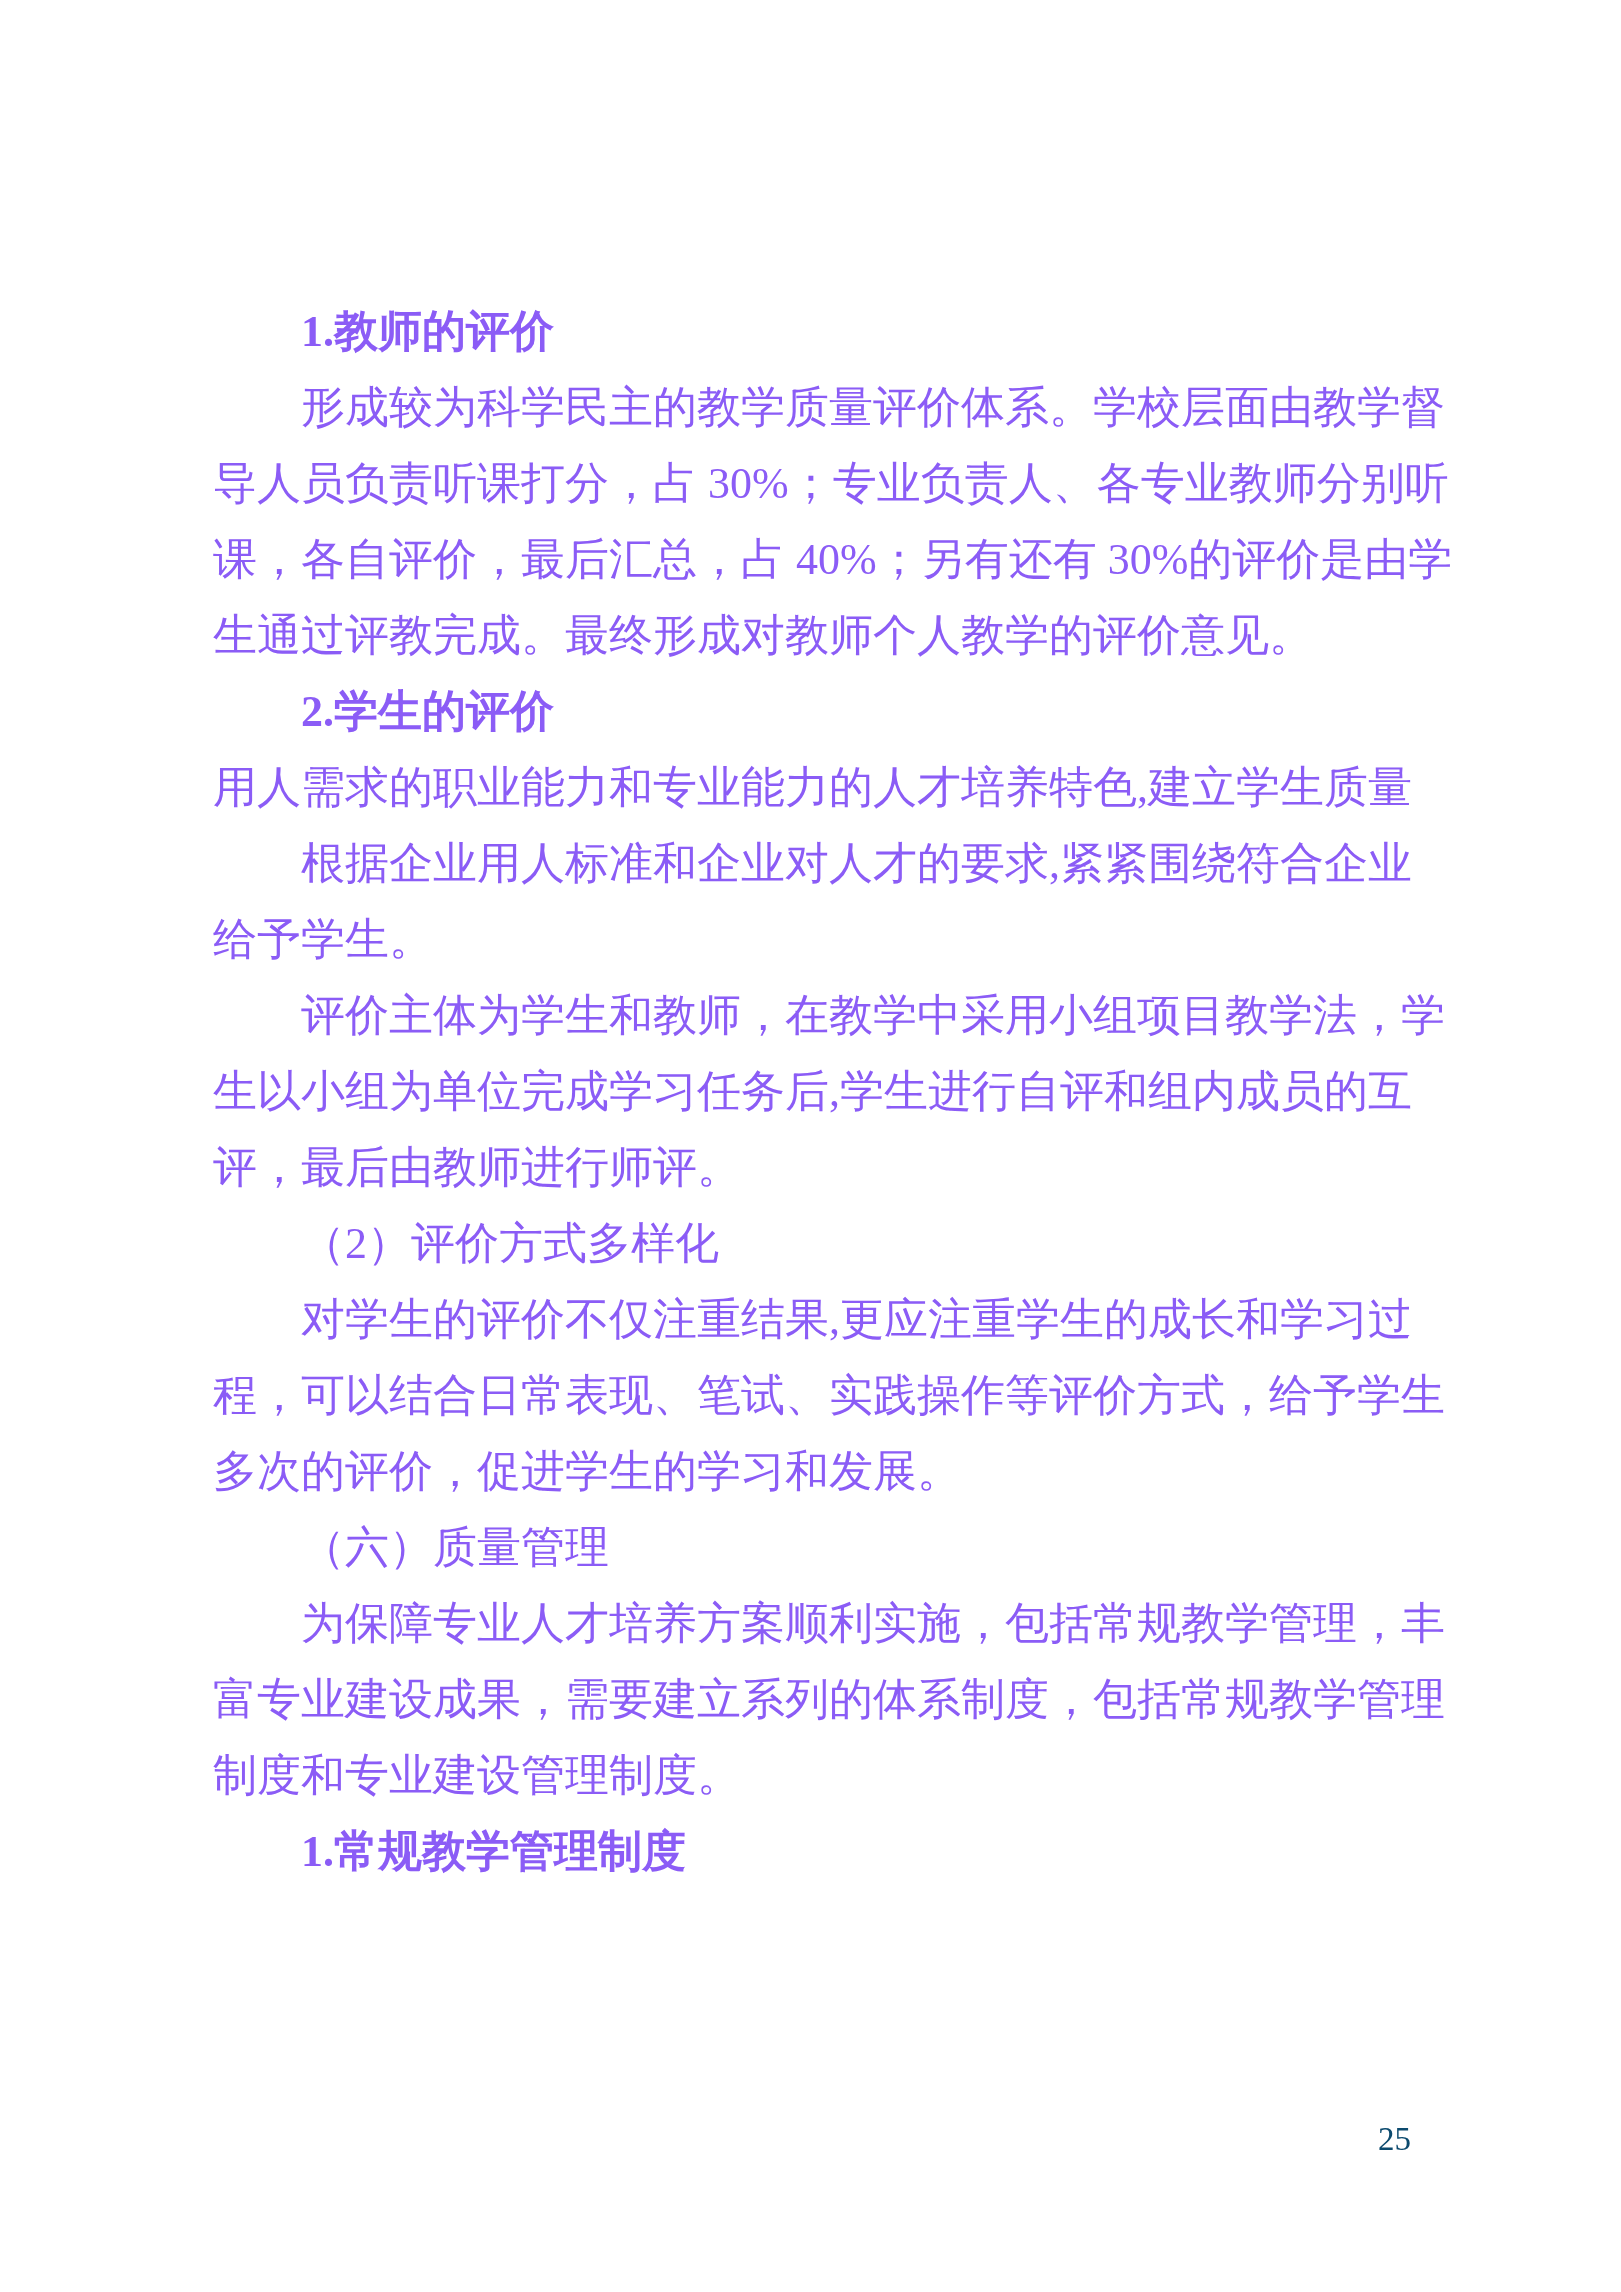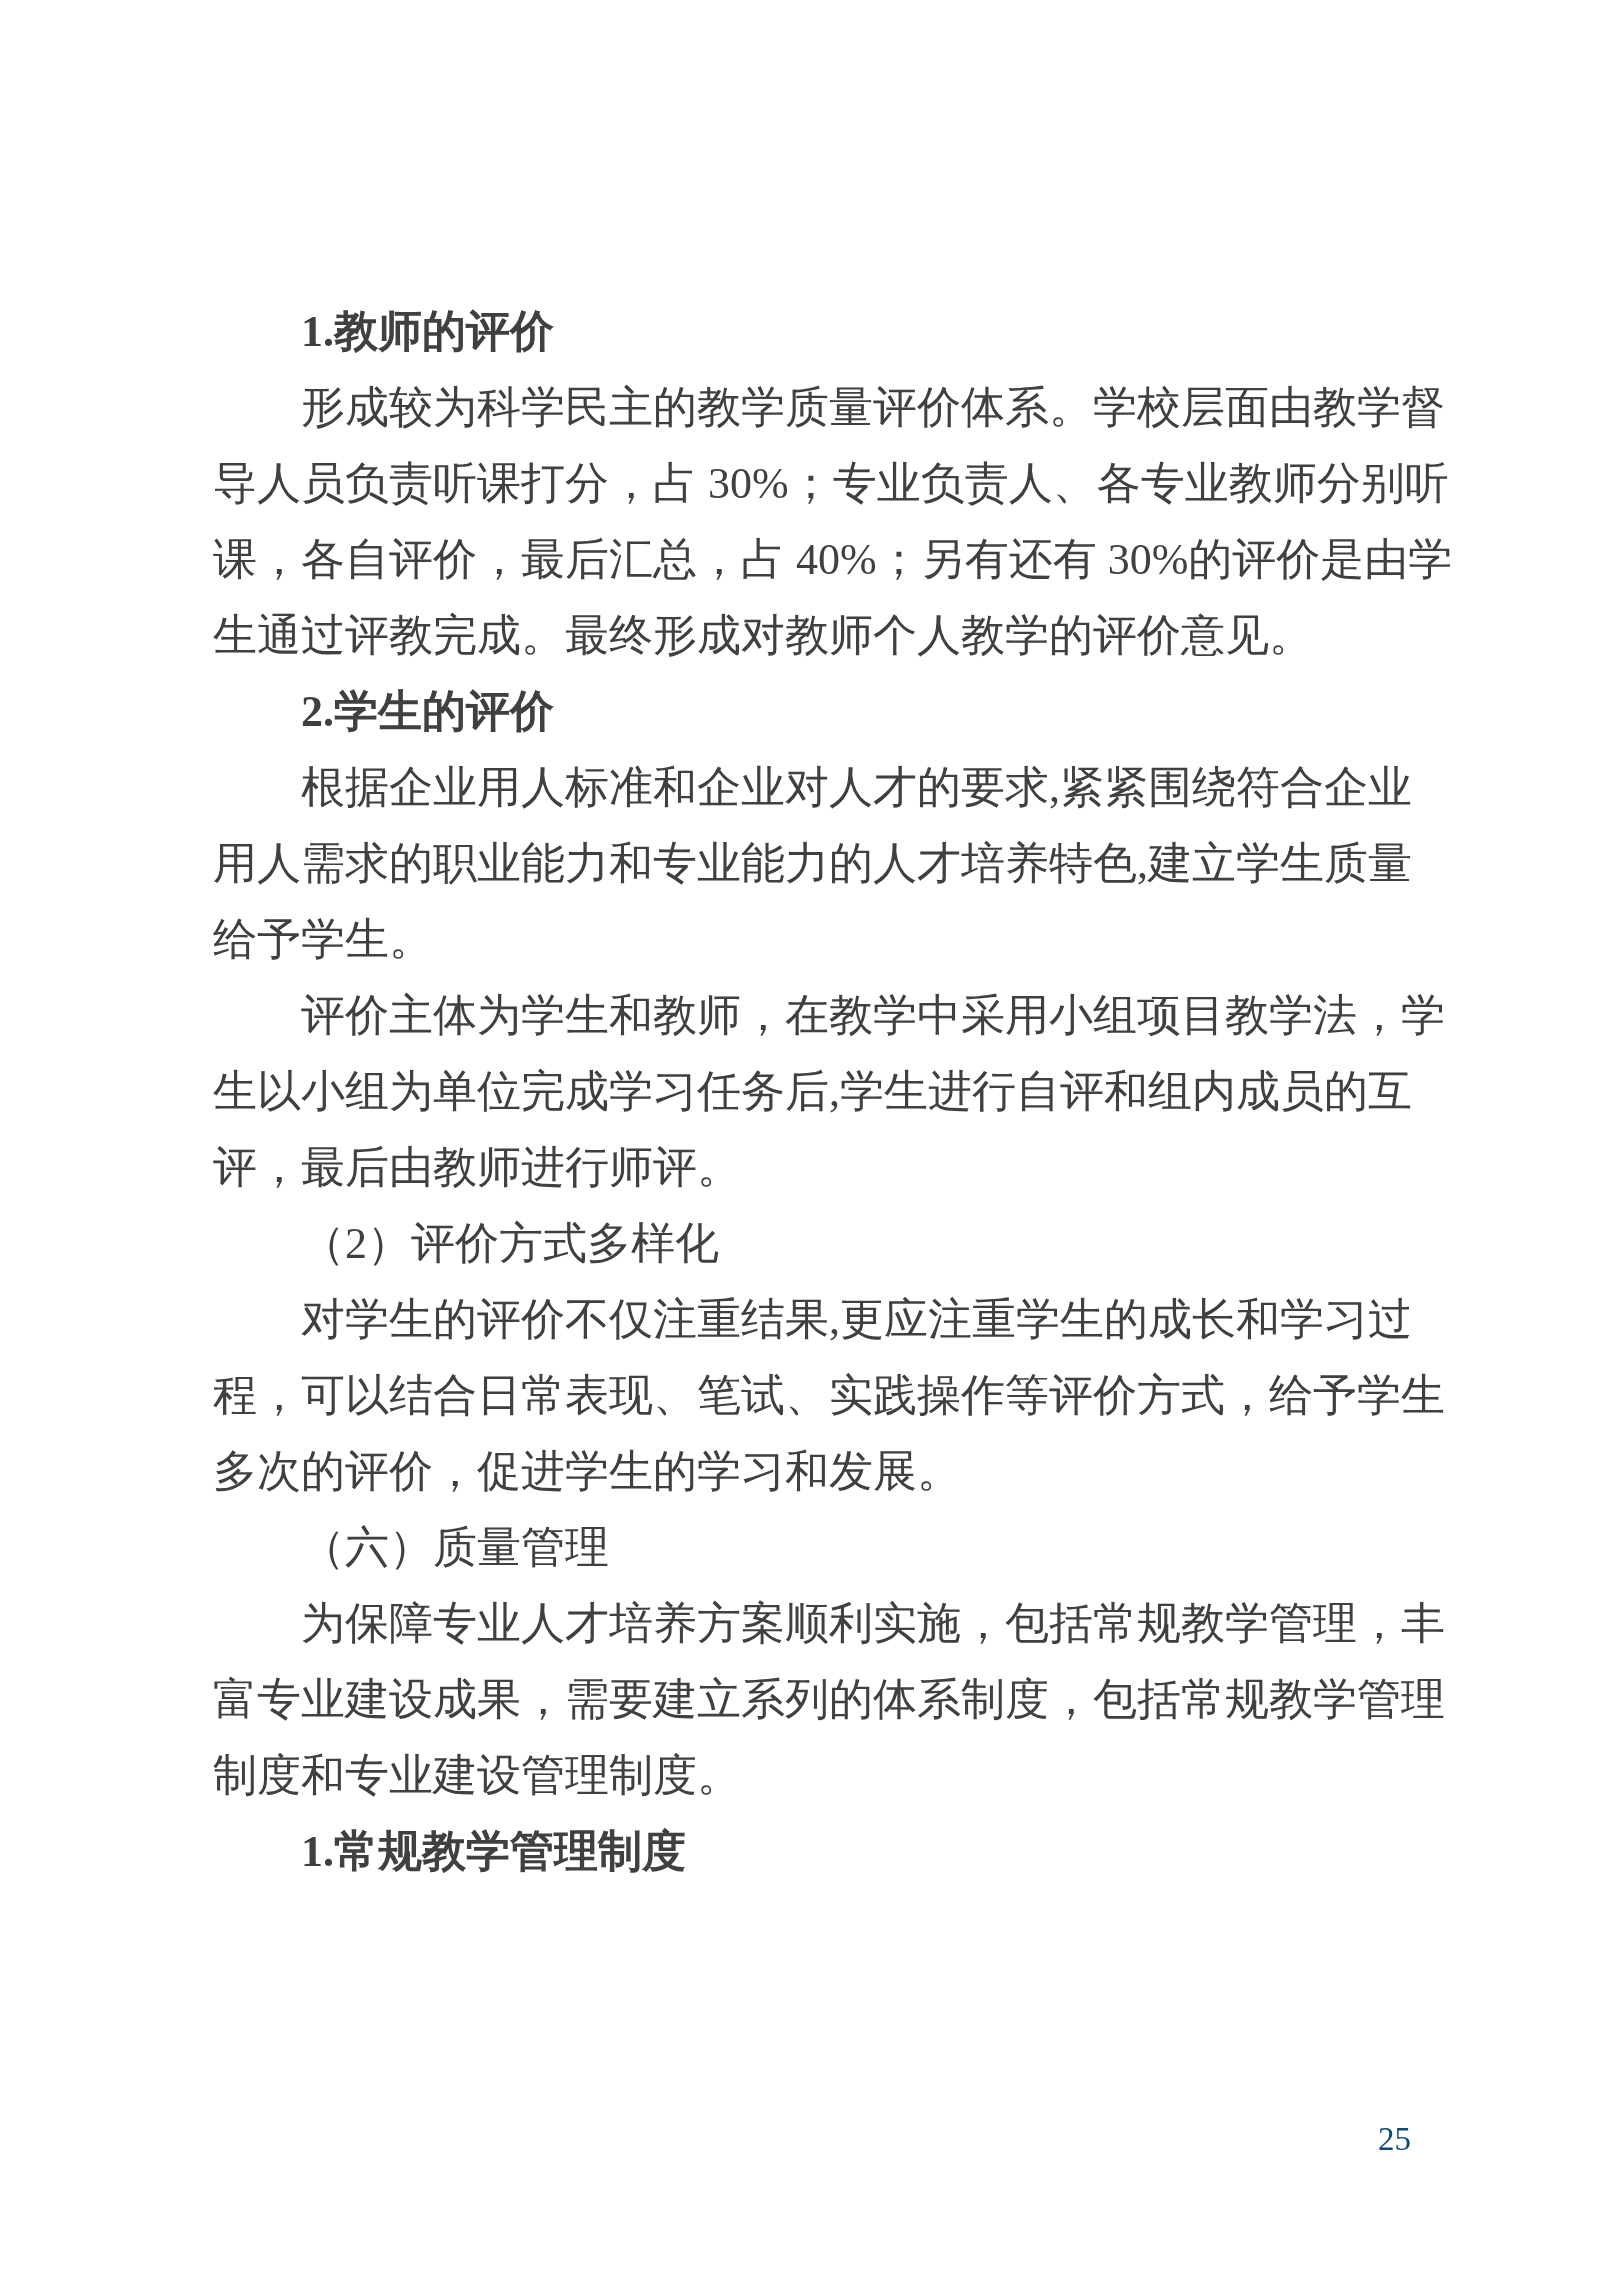--- a/index.html
+++ b/index.html
@@ -19,21 +19,21 @@
   .content {
     position: absolute;
     left: 213px;
     top: 294px;
     width: 1192px;
   }
   .line {
     height: 76px;
     line-height: 76px;
     font-size: 44px;
-    color: #404040;
+    color: #8b5cf6;
     white-space: nowrap;
     font-family: "Liberation Serif", "DejaVu Serif", serif;
   }
   .line.indent {
     text-indent: 88px; 
   }
   .line.justify {
     text-align: justify;
     text-align-last: justify;
     text-justify: inter-character;
@@ -55,22 +55,22 @@
 <body>
 
 <div class="page">
   <div class="content">
       <div class="line heading indent">1.教师的评价</div>
       <div class="line indent justify">形成较为科学民主的教学质量评价体系。学校层面由教学督</div>
       <div class="line justify">导人员负责听课打分，占 30%；专业负责人、各专业教师分别听</div>
       <div class="line justify">课，各自评价，最后汇总，占 40%；另有还有 30%的评价是由学</div>
       <div class="line">生通过评教完成。最终形成对教师个人教学的评价意见。</div>
       <div class="line heading indent">2.学生的评价</div>
+      <div class="line justify">用人需求的职业能力和专业能力的人才培养特色,建立学生质量</div>
       <div class="line indent justify">根据企业用人标准和企业对人才的要求,紧紧围绕符合企业</div>
-      <div class="line justify">用人需求的职业能力和专业能力的人才培养特色,建立学生质量</div>
       <div class="line">给予学生。</div>
       <div class="line indent justify">评价主体为学生和教师，在教学中采用小组项目教学法，学</div>
       <div class="line justify">生以小组为单位完成学习任务后,学生进行自评和组内成员的互</div>
       <div class="line">评，最后由教师进行师评。</div>
       <div class="line indent">（2）评价方式多样化</div>
       <div class="line indent justify">对学生的评价不仅注重结果,更应注重学生的成长和学习过</div>
       <div class="line justify">程，可以结合日常表现、笔试、实践操作等评价方式，给予学生</div>
       <div class="line">多次的评价，促进学生的学习和发展。</div>
       <div class="line indent">（六）质量管理</div>
       <div class="line indent justify">为保障专业人才培养方案顺利实施，包括常规教学管理，丰</div>

